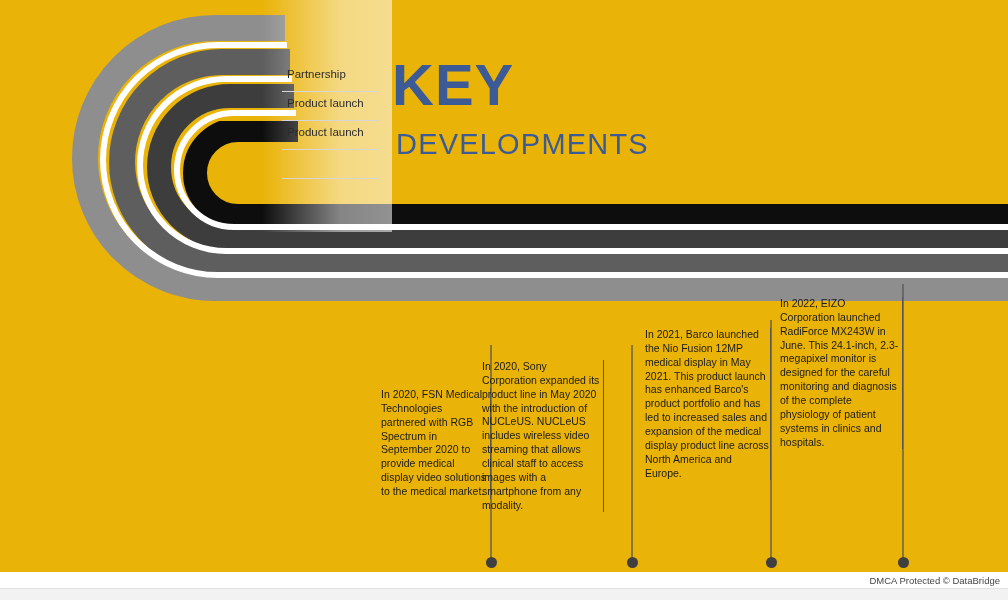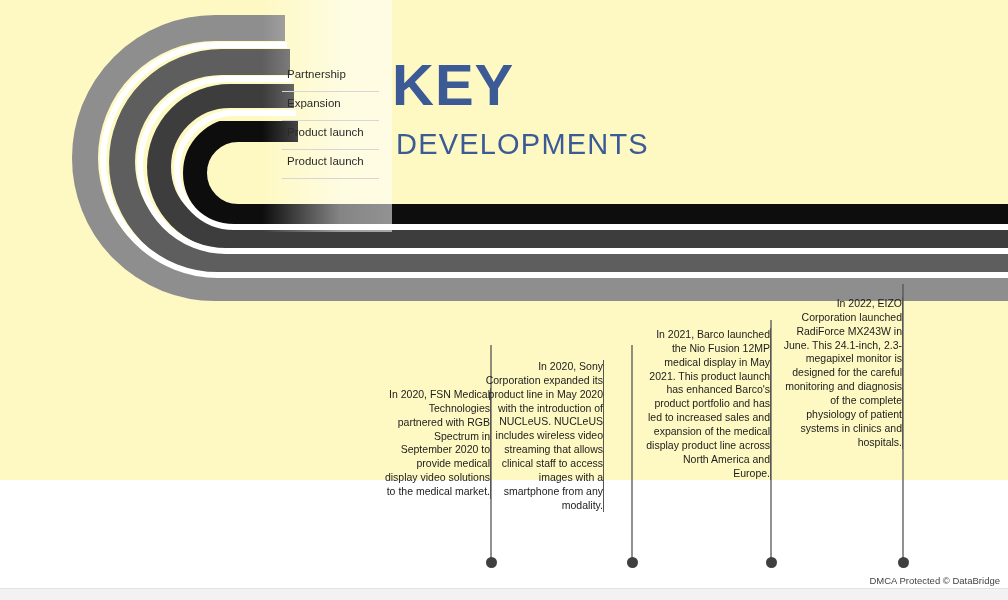--- a/index.html
+++ b/index.html
@@ -10,22 +10,22 @@
     width: 1008px;
     height: 600px;
     background: #ffffff;
     font-family: "Liberation Sans", sans-serif;
     overflow: hidden;
     position: relative;
   }
   #canvas {
     position: relative;
     width: 1008px;
-    height: 480px;
-    background: #fef9c3;
+    height: 572px;
+    background: #eab308;
   }
   .bottom-band {
     position: absolute;
     left: 0;
     top: 588px;
     width: 1008px;
     height: 12px;
     background: #f2f2f2;
     border-top: 1px solid #e2e2e2;
   }
@@ -76,21 +76,20 @@
     left: 282px;
     width: 97px;
     height: 1px;
     background: #d6d6d6;
   }
   .callout {
     position: absolute;
     font-size: 10.5px;
     line-height: 1.32;
     color: #1b1b1b;
-    text-align: right;
     border-right: 1.3px solid #555;
     padding-right: 0;
     box-sizing: border-box;
   }
   .dot {
     position: absolute;
     width: 11px;
     height: 11px;
     border-radius: 50%;
     background: #3f3f3f;
@@ -143,21 +142,20 @@
     <line x1="491" y1="345" x2="491" y2="562" stroke="#555555" stroke-width="1.3"></line>
     <line x1="632" y1="345" x2="632" y2="562" stroke="#555555" stroke-width="1.3"></line>
     <line x1="771" y1="320" x2="771" y2="562" stroke="#555555" stroke-width="1.3"></line>
     <line x1="903" y1="284" x2="903" y2="562" stroke="#555555" stroke-width="1.3"></line>
   </svg>
 
   <div class="bottom-band"></div>
 
   <div class="legend">
     <div class="legend-item">Partnership</div>
-    <div class="legend-item">Expansion</div>
     <div class="legend-item">Product launch</div>
     <div class="legend-item">Product launch</div>
   </div>
   <div class="legend-sep" style="top:91px"></div>
   <div class="legend-sep" style="top:120px"></div>
   <div class="legend-sep" style="top:149px"></div>
   <div class="legend-sep" style="top:178px"></div>
 
   <div class="title-block">
     <div class="title-main">KEY</div>

